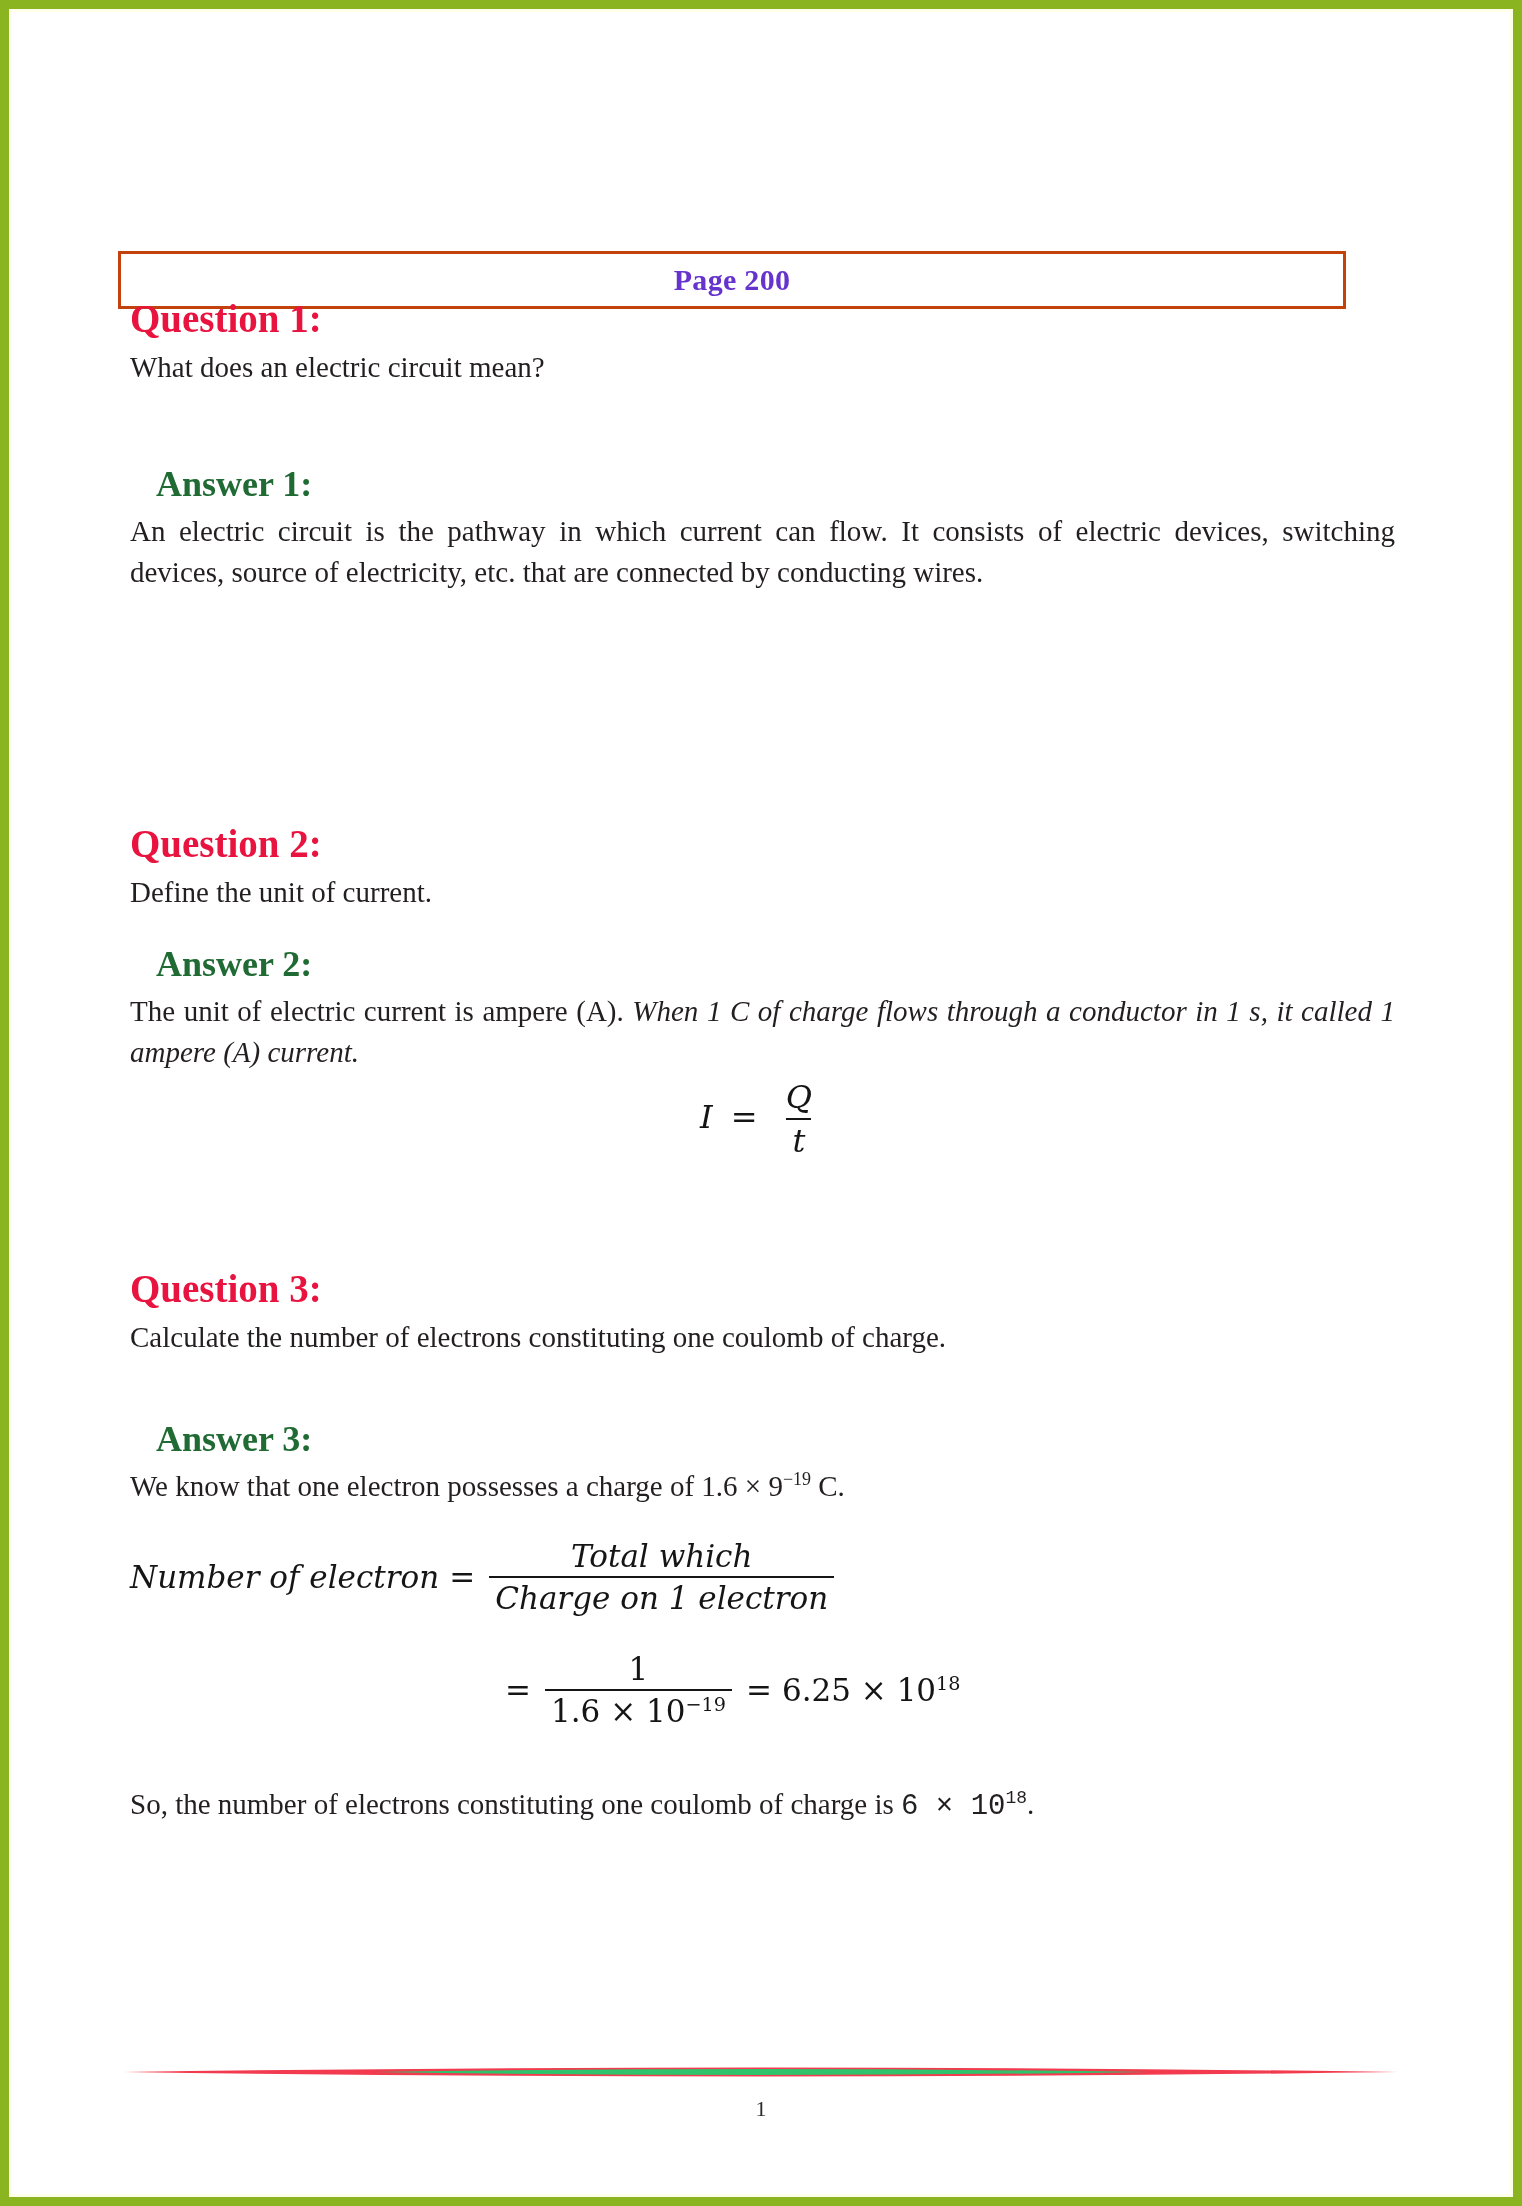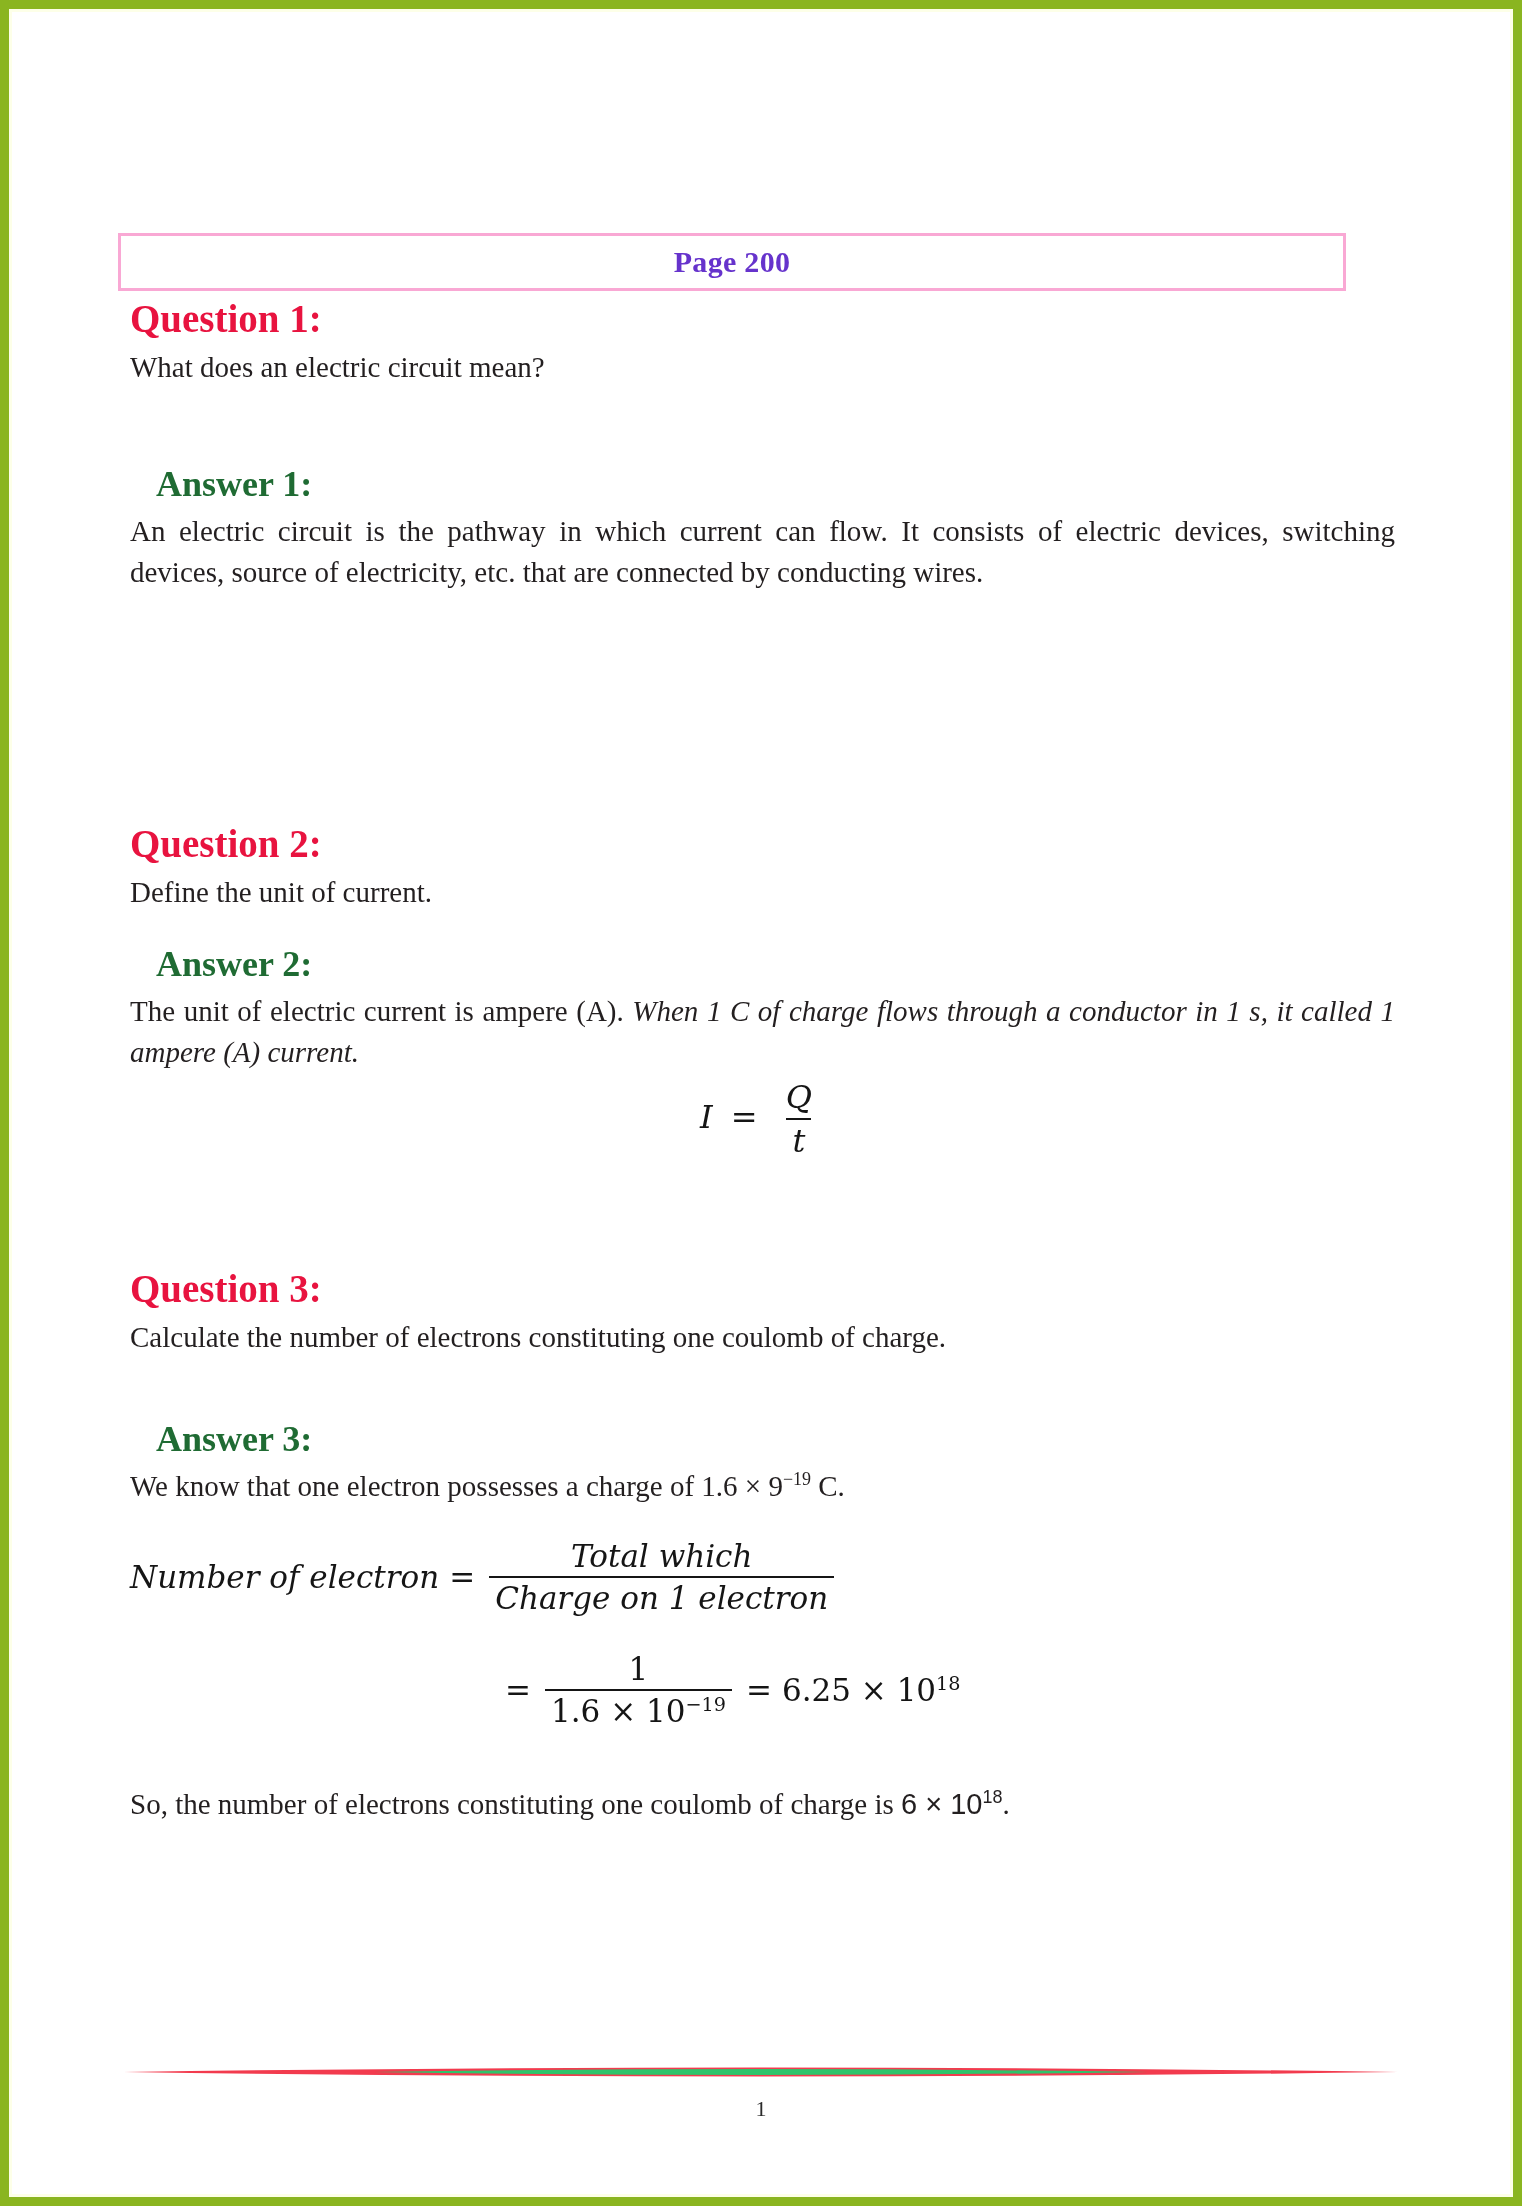--- a/index.html
+++ b/index.html
@@ -47,25 +47,25 @@
     width: 1522px;
     height: 2206px;
     box-sizing: border-box;
     padding: 0 110px;
   }
 
   
   .page-header-box {
     position: absolute;
     left: 118px;
-    top: 233px;
+    top: 251px;
     width: 1228px;
     height: 58px;
     box-sizing: border-box;
-    border: 3px solid #f9a8d4;
+    border: 3px solid #c2410c;
     background: #ffffff;
     display: flex;
     align-items: center;
     justify-content: center;
   }
   .page-header-title {
     color: #6633cc;
     font-weight: bold;
     font-size: 30px;
     letter-spacing: 0.3px;
@@ -166,21 +166,21 @@
   .calc-line2 .eqsign { margin: 0 10px; font-style: normal; }
 
   .conclusion {
     position: absolute;
     left: 130px;
     width: 1265px;
     font-size: 29px;
     color: #231f20;
   }
   .conclusion .bignum {
-    font-family: Liberation Sans, sans-serif;
+    font-family: Liberation Mono, monospace;
   }
 
   
   .footer-rule {
     position: absolute;
     left: 124px;
     top: 2064px;
     width: 1274px;
     height: 16px;
   }

